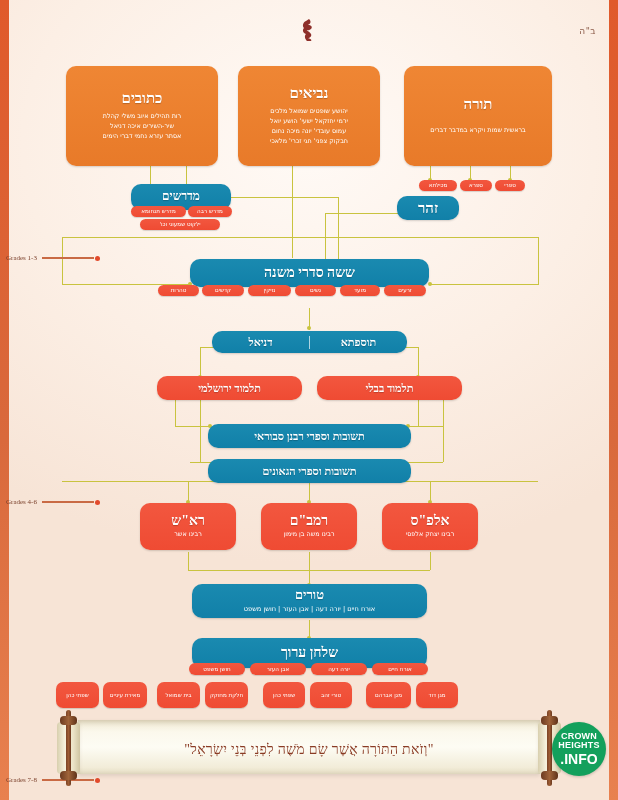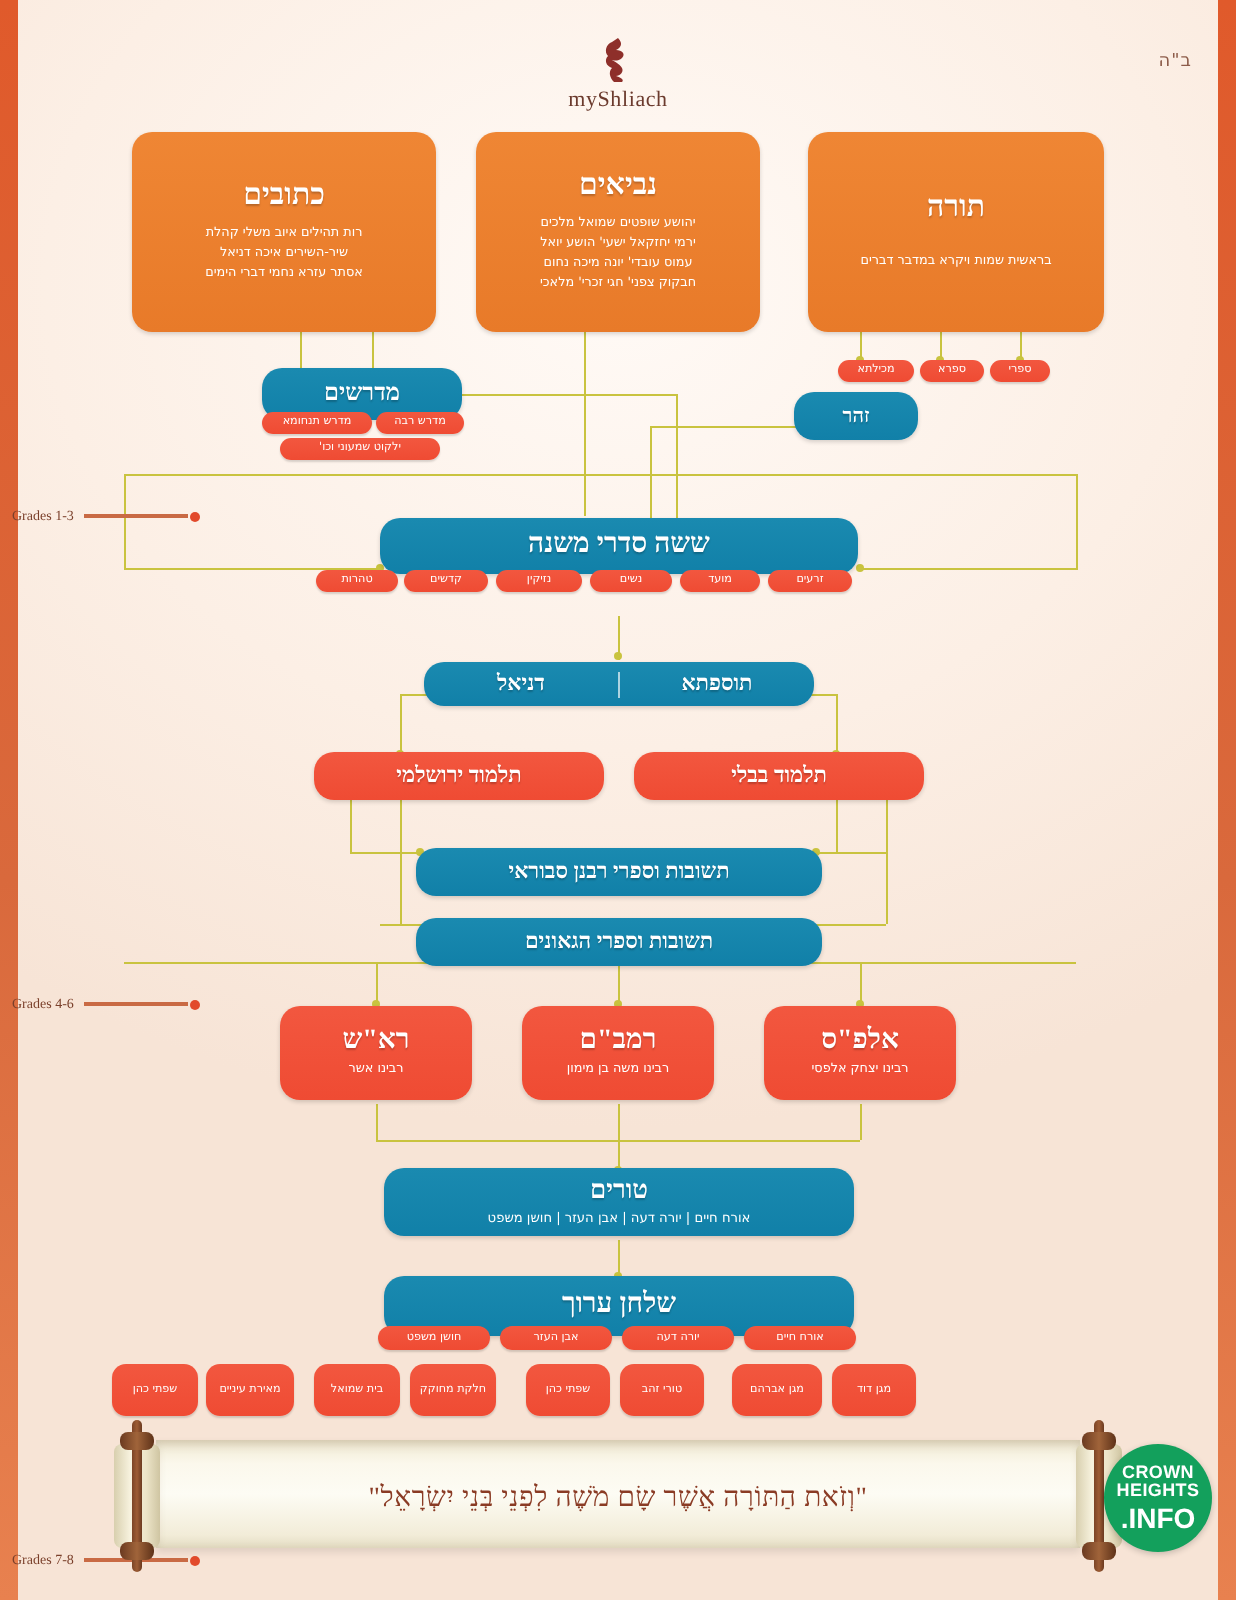--- a/index.html
+++ b/index.html
@@ -170,21 +170,20 @@
 
 <div class="edge-bar edge-left"></div>
 <div class="edge-bar edge-right"></div>
 
 <div class="bh">ב"ה</div>
 
 <div class="logo">
   <svg class="logo-mark" width="22" height="24" viewBox="0 0 22 24">
     <path d="M11 1 C14 4 12 6 10 7 C13 7 15 9 13 11 C11 13 8 12 8 12 C8 12 12 14 13 16 C14 18 12 20 10 20 C13 21 14 22 13 23 L9 23 C7 21 6 18 8 16 C5 15 4 12 6 10 C4 8 5 4 8 3 Z" fill="#8e2f2a"></path>
   </svg>
-  <div class="logo-text">myShliach</div>
 </div>
 
 <div class="ln lnv" style="left:150px; top:166px; height:24px;"></div>
 <div class="ln lnv" style="left:186px; top:166px; height:24px;"></div>
 <div class="ln lnv" style="left:292px; top:166px; height:92px;"></div>
 <div class="ln lnv" style="left:430px; top:166px; height:16px;"></div>
 <div class="ln lnv" style="left:470px; top:166px; height:16px;"></div>
 <div class="ln lnv" style="left:510px; top:166px; height:16px;"></div>
 <div class="dot" style="left:148px; top:186px;"></div>
 <div class="dot" style="left:184px; top:186px;"></div>
@@ -268,21 +267,21 @@
 </div>
 
 <div class="node blue" style="left:131px; top:184px; width:100px; height:26px;">
   <div class="title" style="font-size:12px;">מדרשים</div>
 </div>
 <div class="pill" style="left:188px; top:206px; width:44px; height:11px;">מדרש רבה</div>
 <div class="pill" style="left:131px; top:206px; width:55px; height:11px;">מדרש תנחומא</div>
 <div class="pill" style="left:140px; top:219px; width:80px; height:11px;">ילקוט שמעוני וכו'</div>
 
 <div class="node blue" style="left:397px; top:196px; width:62px; height:24px;">
-  <div class="title" style="font-size:10px;text-align:center;">זהר</div>
+  <div class="title" style="font-size:15px;text-align:center;">זהר</div>
 </div>
 <div class="pill" style="left:419px; top:180px; width:38px; height:11px;">מכילתא</div>
 <div class="pill" style="left:460px; top:180px; width:32px; height:11px;">ספרא</div>
 <div class="pill" style="left:495px; top:180px; width:30px; height:11px;">ספרי</div>
 
 <div class="node blue" style="left:190px; top:259px; width:239px; height:28px;">
   <div class="title" style="font-size:14px;">ששה סדרי משנה</div>
 </div>
 <div class="pill" style="left:384px; top:285px; width:42px; height:11px;">זרעים</div>
 <div class="pill" style="left:340px; top:285px; width:40px; height:11px;">מועד</div>

